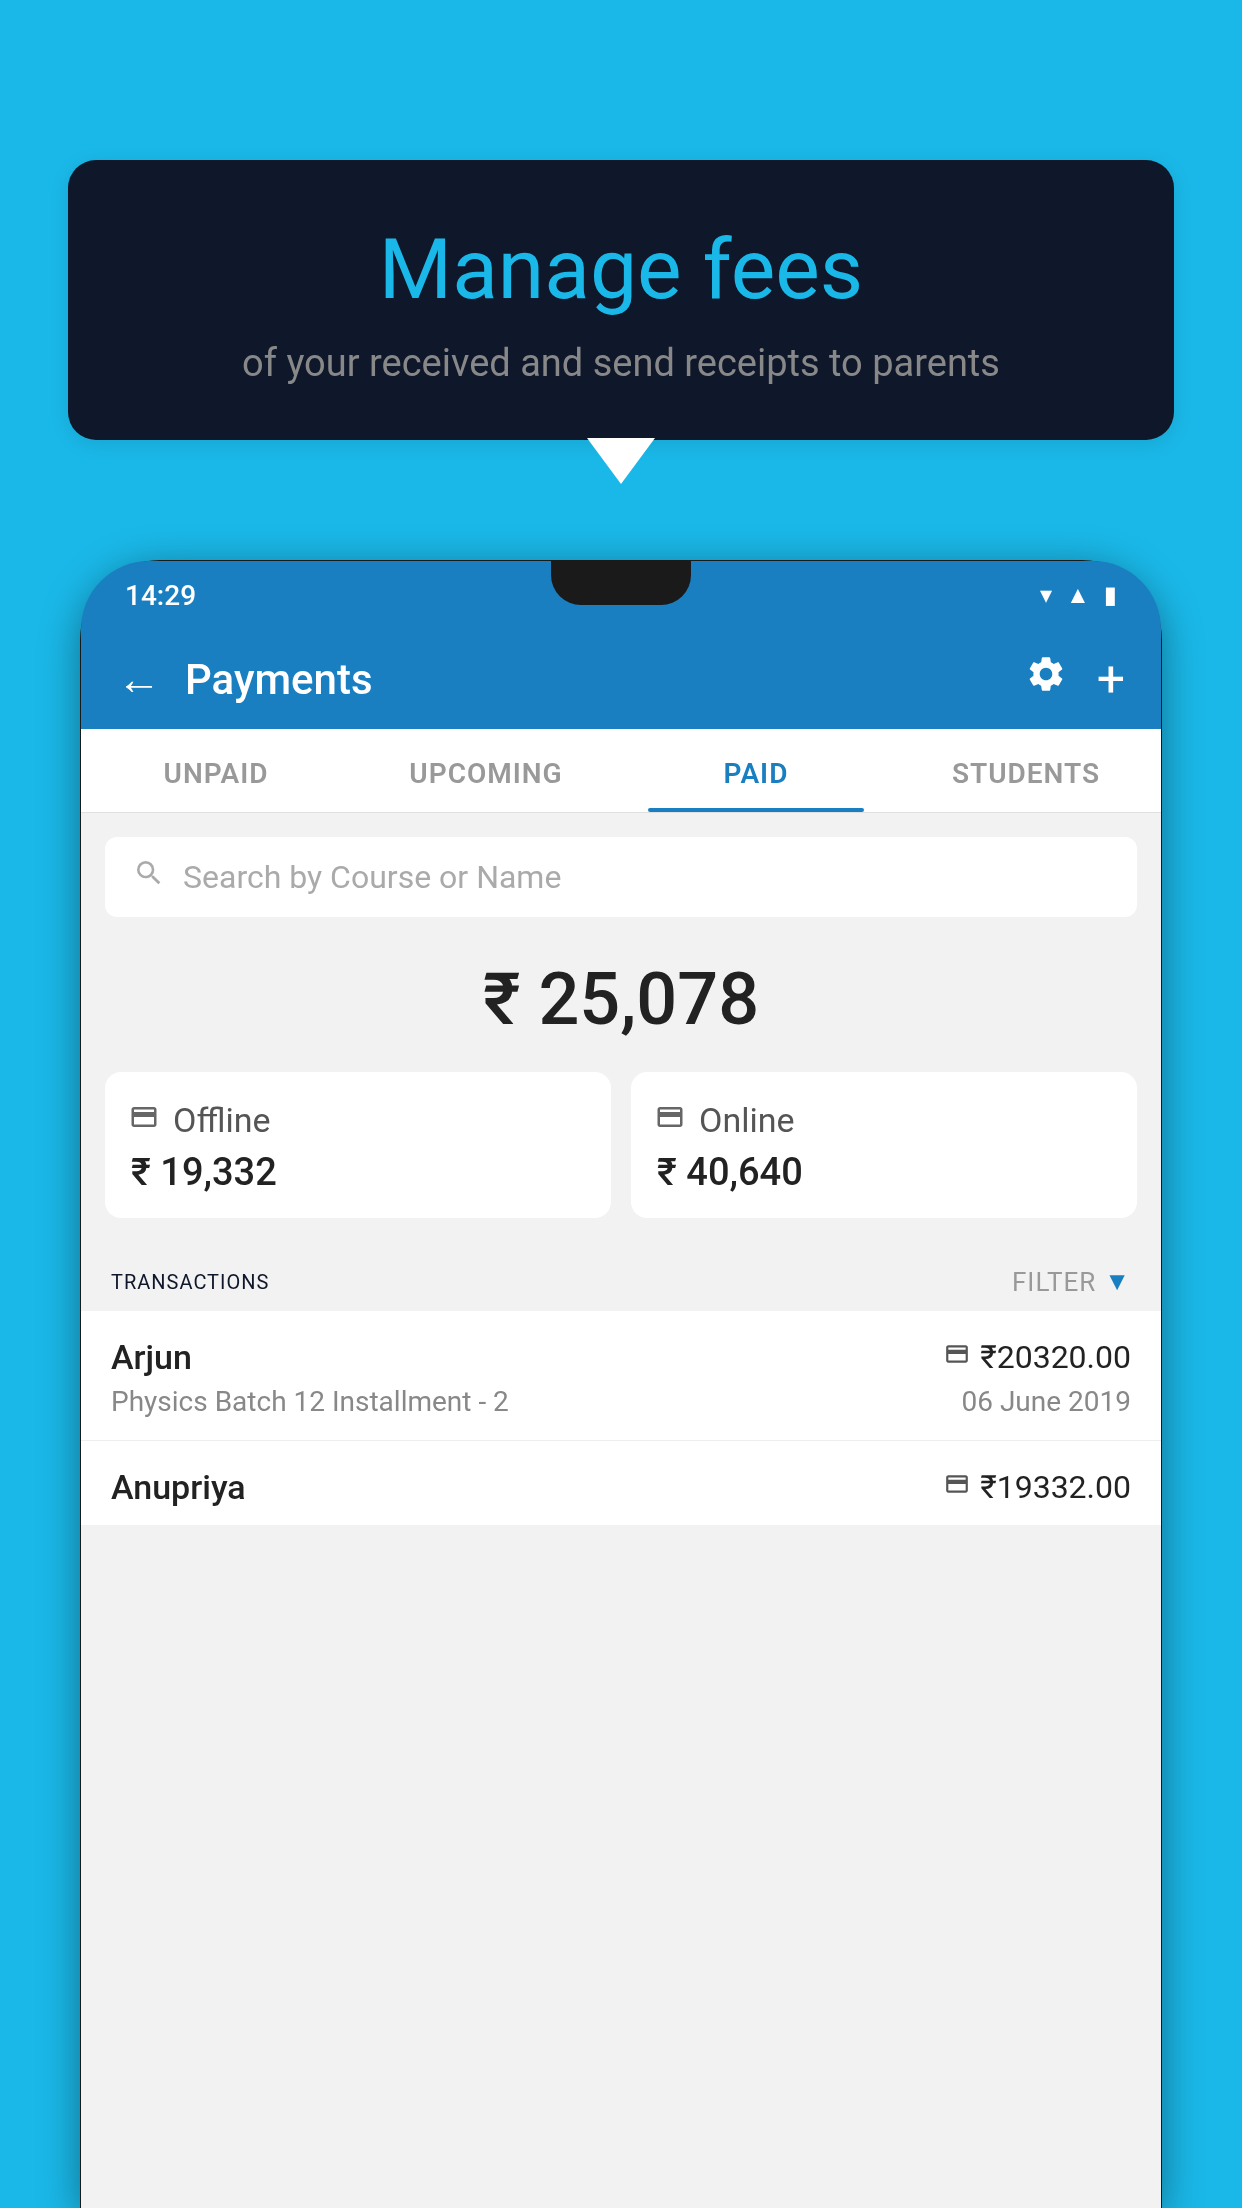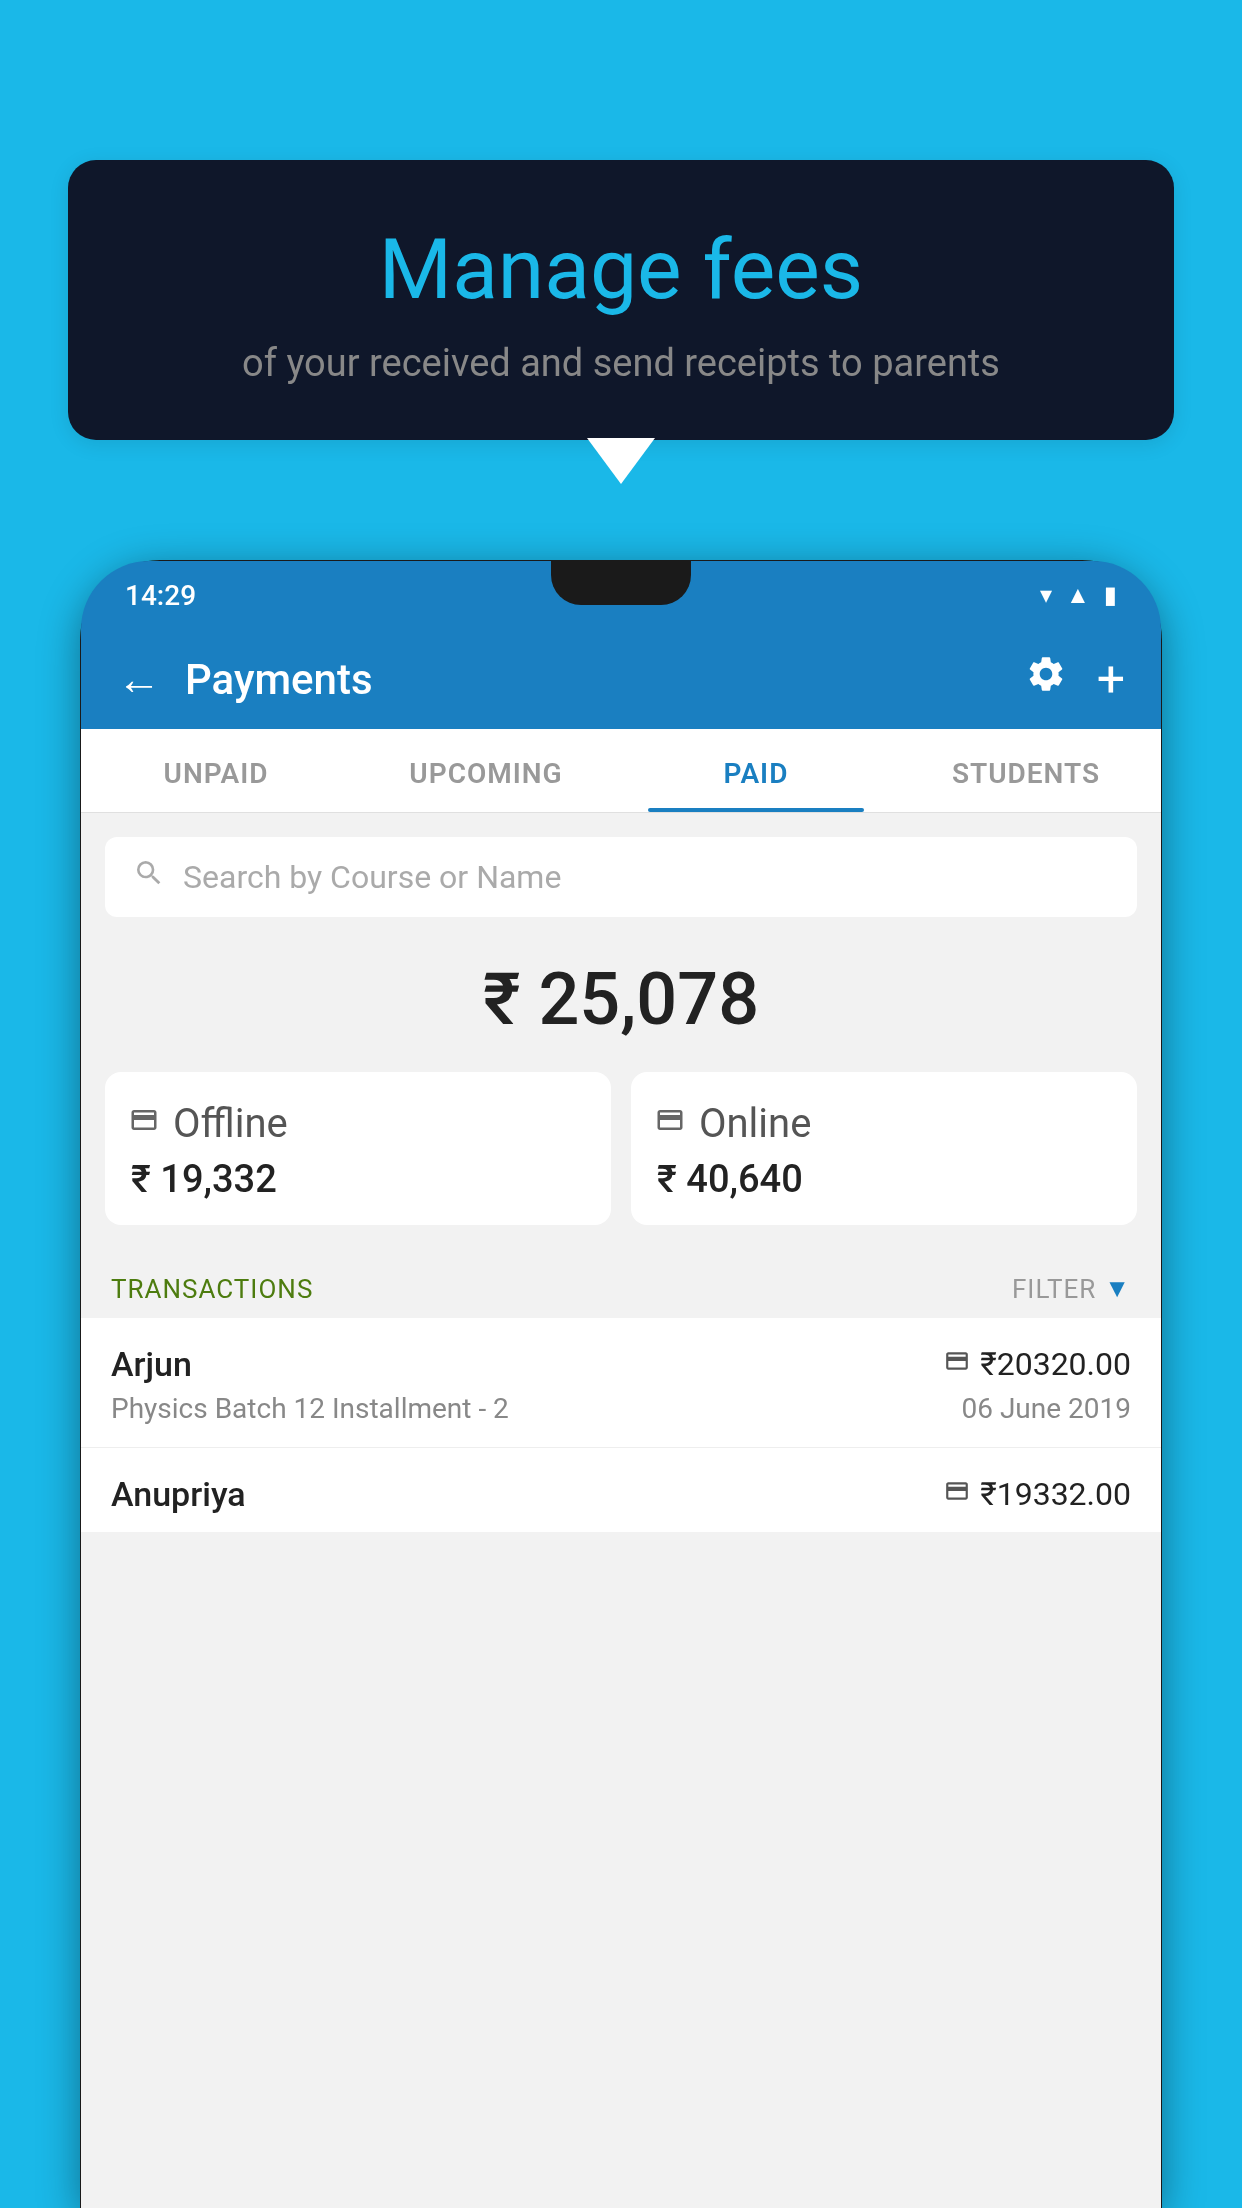--- a/index.html
+++ b/index.html
@@ -244,42 +244,42 @@
       align-items: center;
       gap: 14px;
     }
 
     .payment-card-icon {
       font-size: 30px;
       color: #666;
     }
 
     .payment-card-type {
-      font-size: 40px;
+      font-size: 34px;
       color: #555;
     }
 
     .payment-card-amount {
       font-size: 38px;
       color: #222;
       font-weight: 500;
       padding-left: 2px;
     }
 
     
     .transactions-header {
       display: flex;
       align-items: center;
       padding: 18px 30px 14px;
       background: #f2f2f2;
     }
 
     .transactions-label {
-      font-size: 26px;
-      color: #4d7c0f;
+      font-size: 20px;
+      color: #0f172a;
       letter-spacing: 1px;
       flex: 1;
     }
 
     .filter-label {
       font-size: 26px;
       color: #999;
       letter-spacing: 1px;
       display: flex;
       align-items: center;

